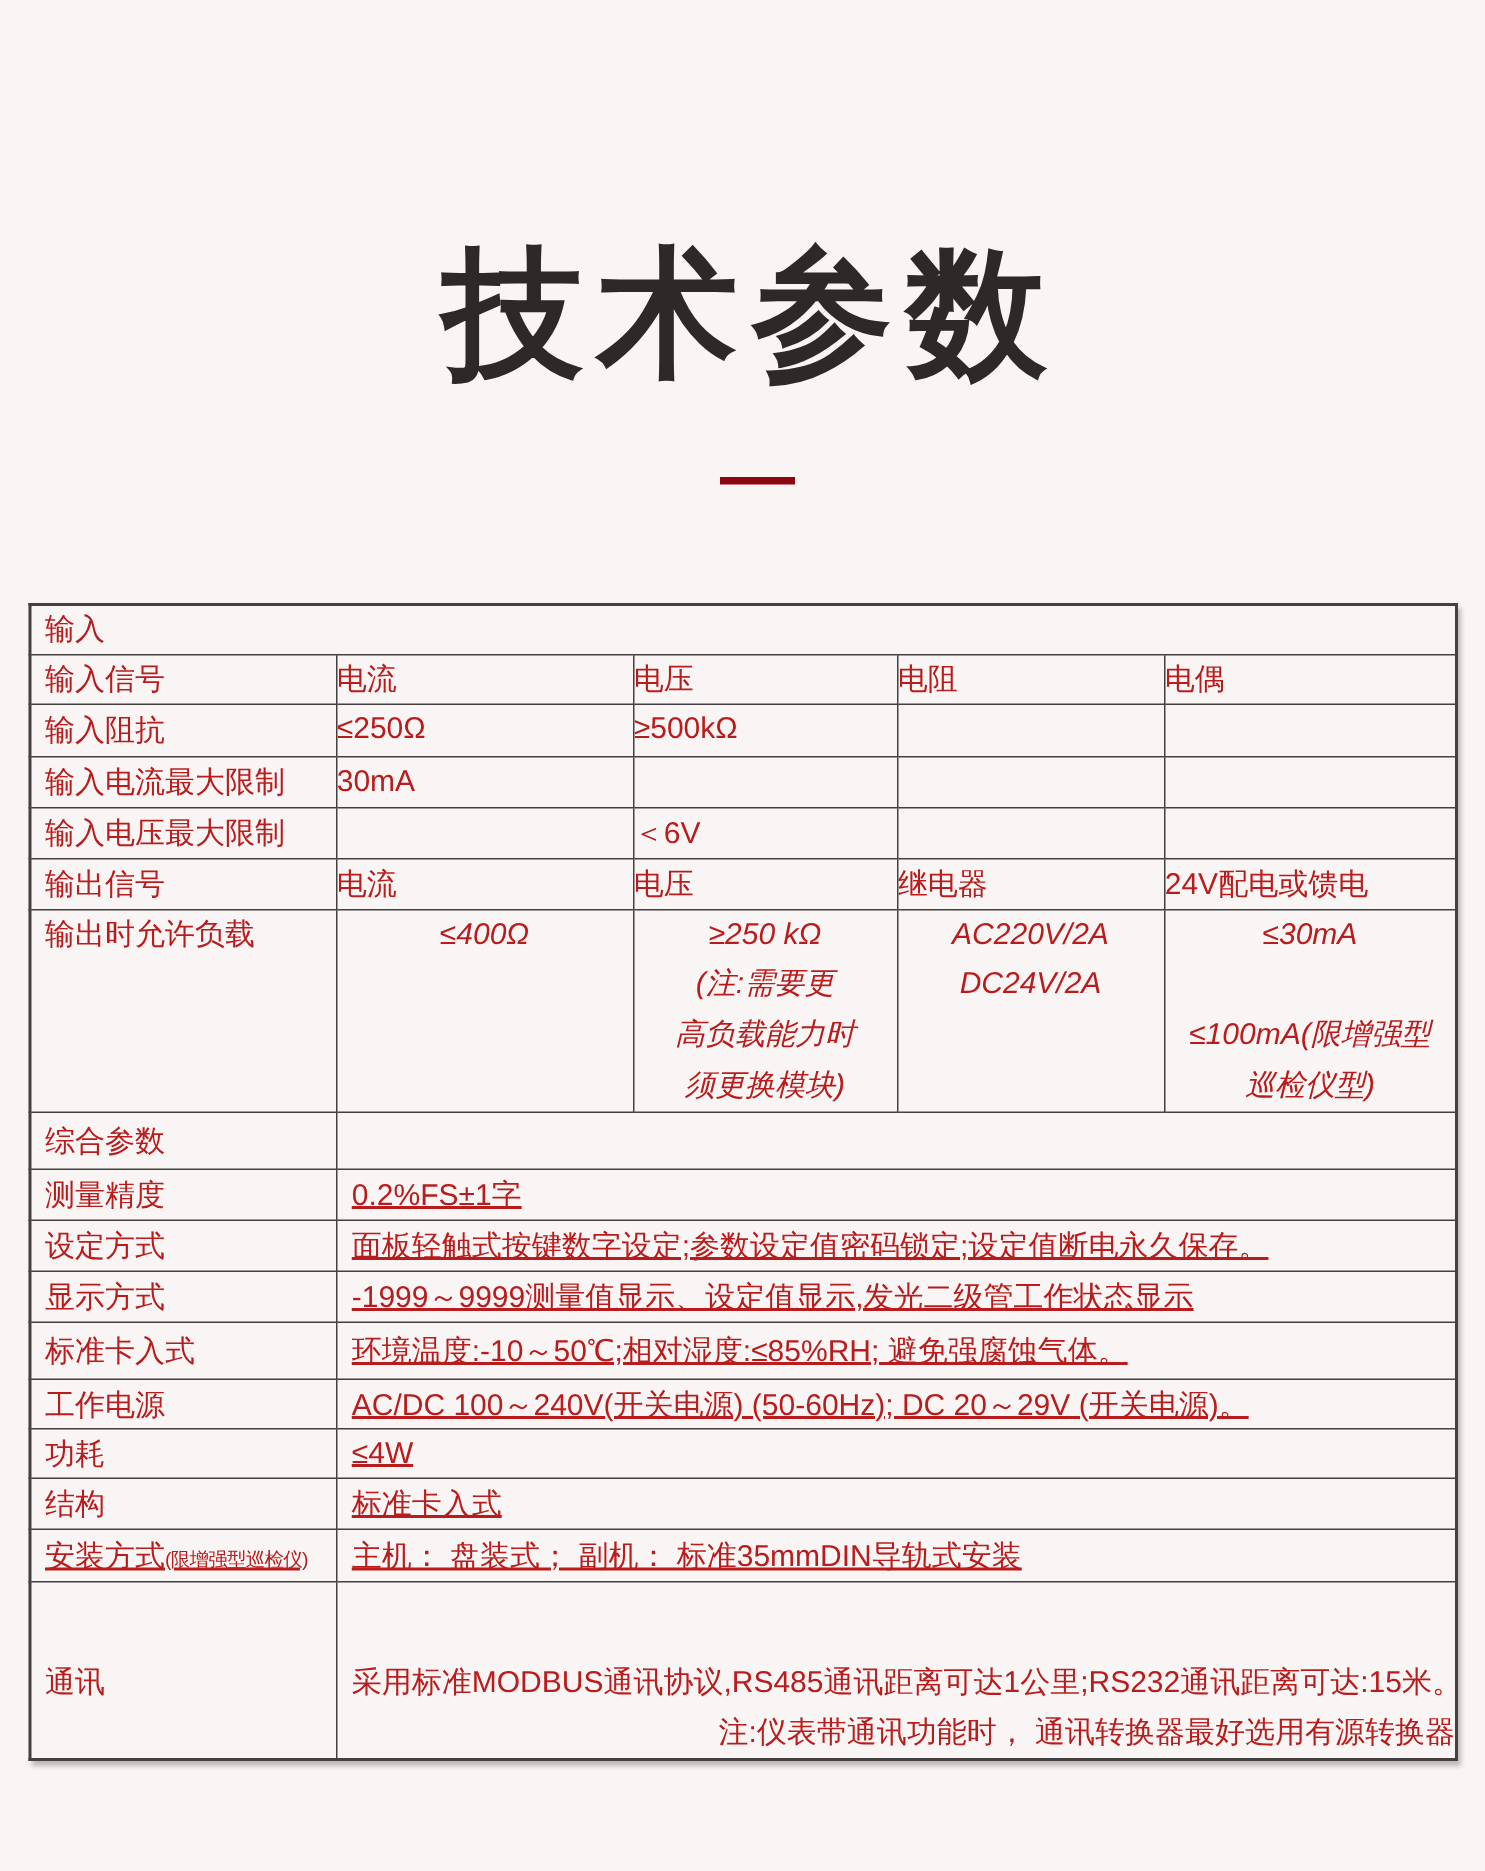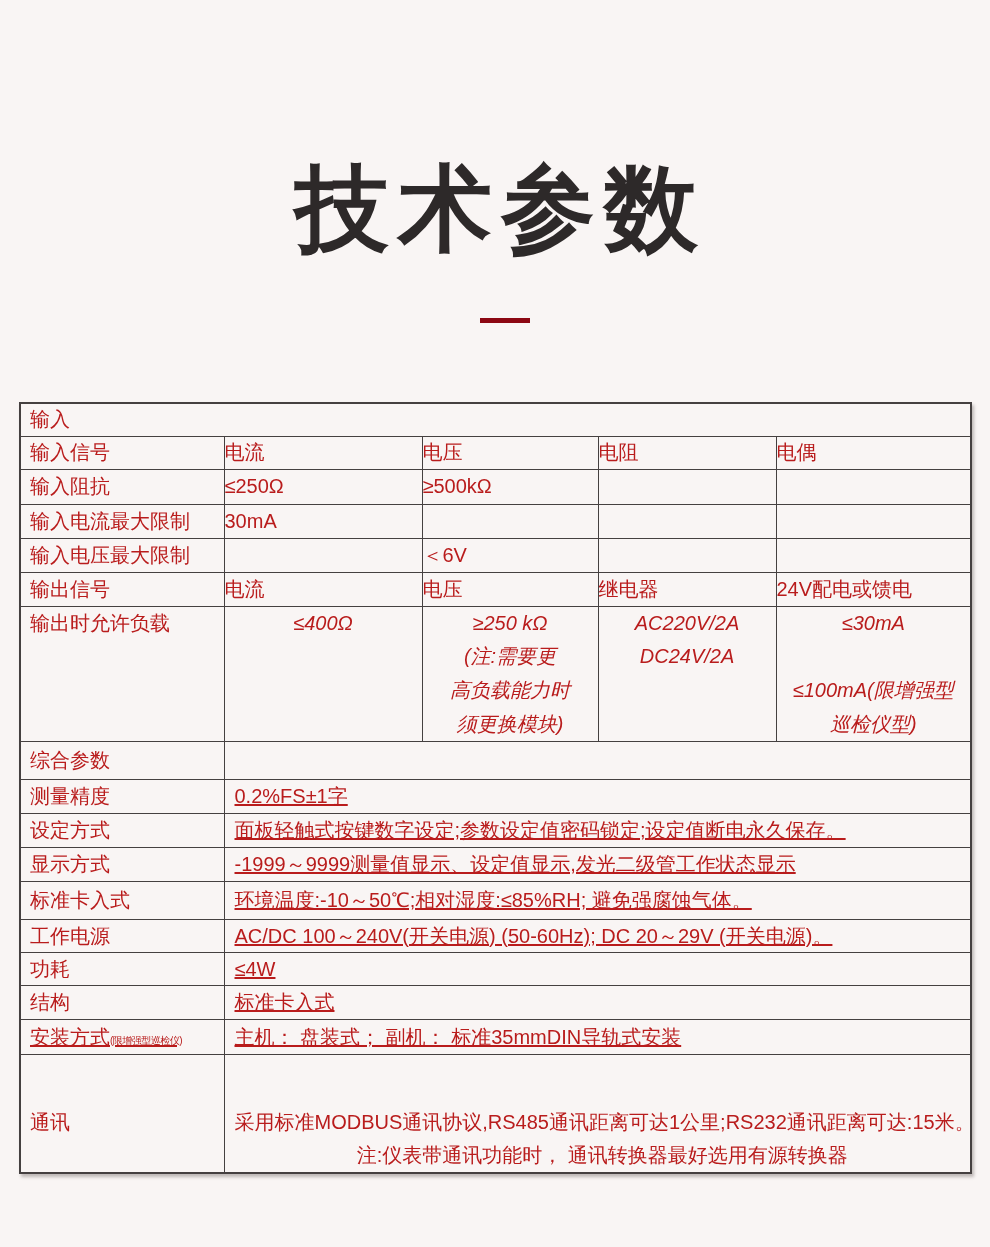--- a/index.html
+++ b/index.html
@@ -43,23 +43,23 @@
     overflow:hidden;
     vertical-align:middle;
     color:#b91c1c;
   }
   td.lbl { text-align:left; padding-left:9px; }
   td.ctr { text-align:left; }
   td.valL { text-align:left; padding-left:10px; }
   tr.top-row td { vertical-align:top; }
   .cell-line { display:block; line-height:33.7px; min-height:33.7px; text-align:center; white-space:nowrap;font-style:italic; }
   .lbl-top { display:block; line-height:33.7px; padding-left:9px; text-align:left; }
-  .vline { display:block; line-height:33px; min-height:33px; text-align:center; white-space:nowrap; }
+  .vline { display:block; line-height:33px; min-height:33px; text-align:right; white-space:nowrap; }
   .comm-pad { padding-top:3px;margin-top:48px; }
-  .small-suffix { font-size:10px; letter-spacing:-0.5px; }
+  .small-suffix { font-size:13px; letter-spacing:-0.5px; }
   .nowrap { white-space:nowrap;text-decoration:underline; }
 </style>
 </head>
 <body>
 
 <div class="page-title">技术参数</div>
 <div class="title-divider"></div>
 
 <table class="spec">
   <colgroup>

